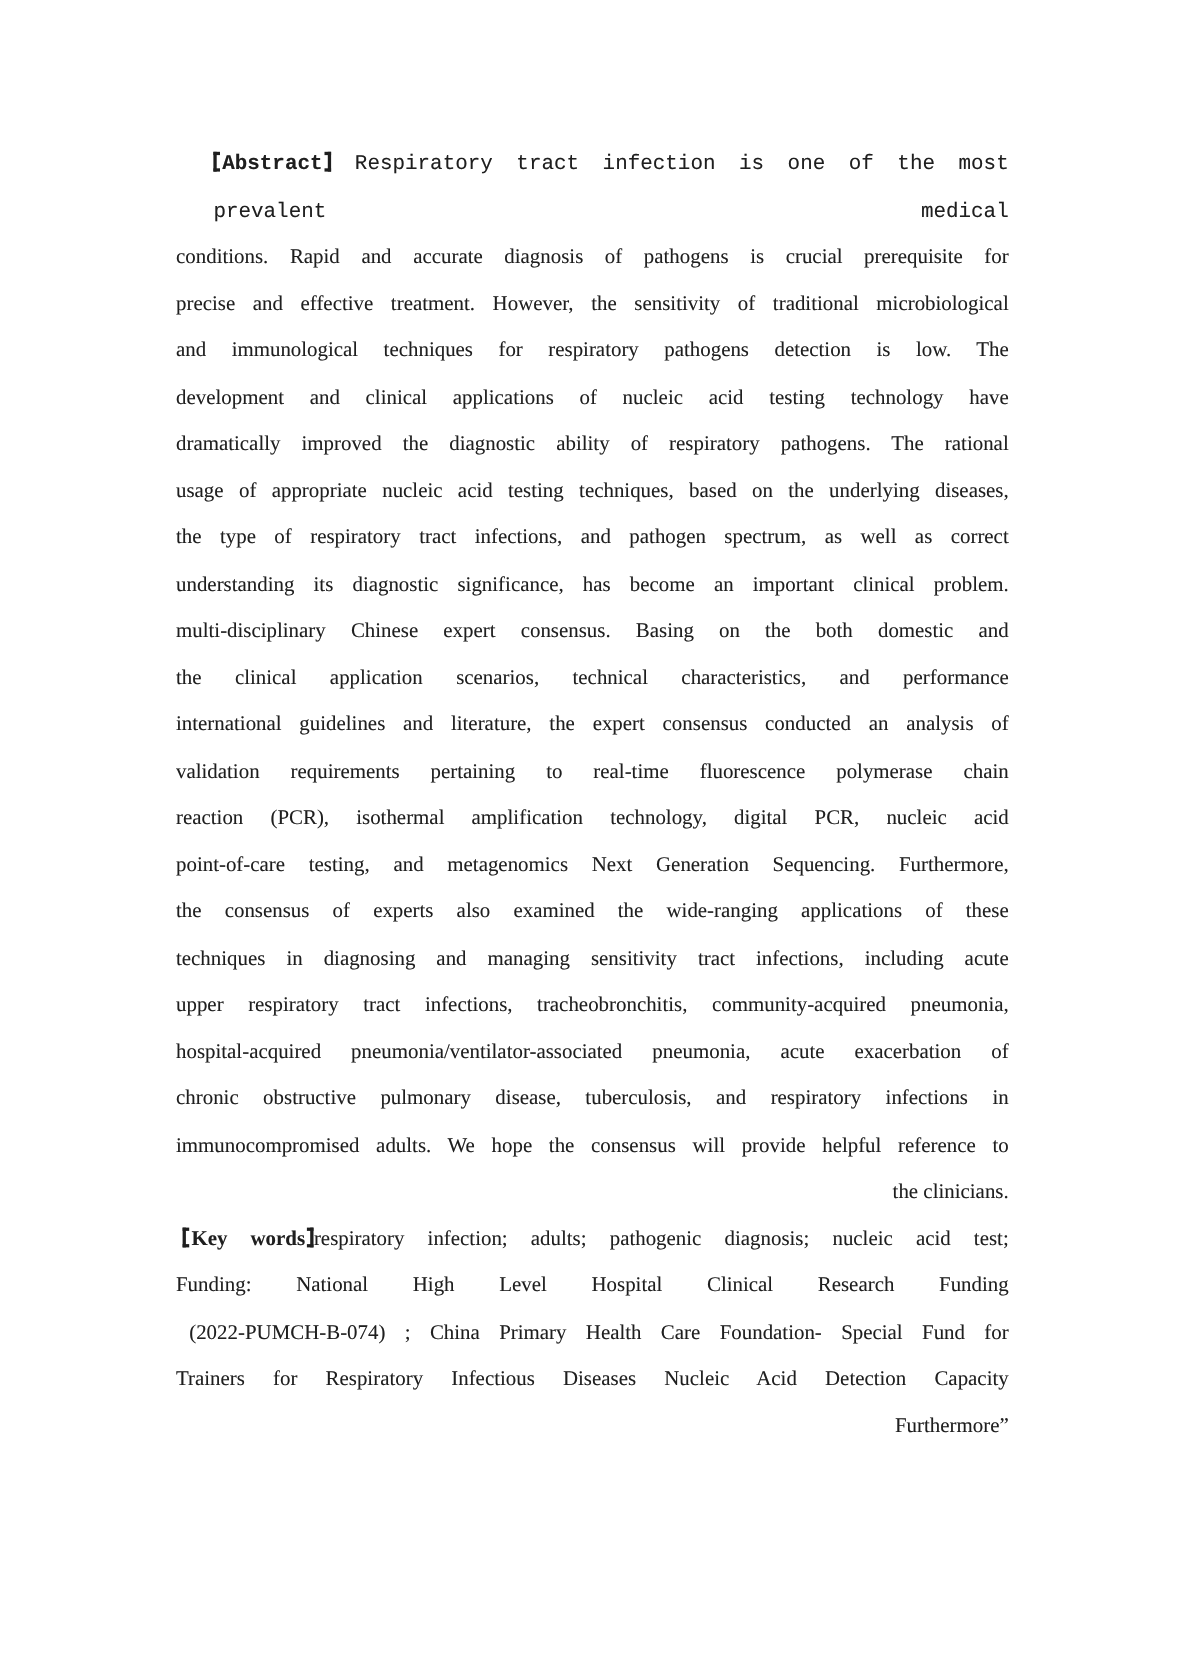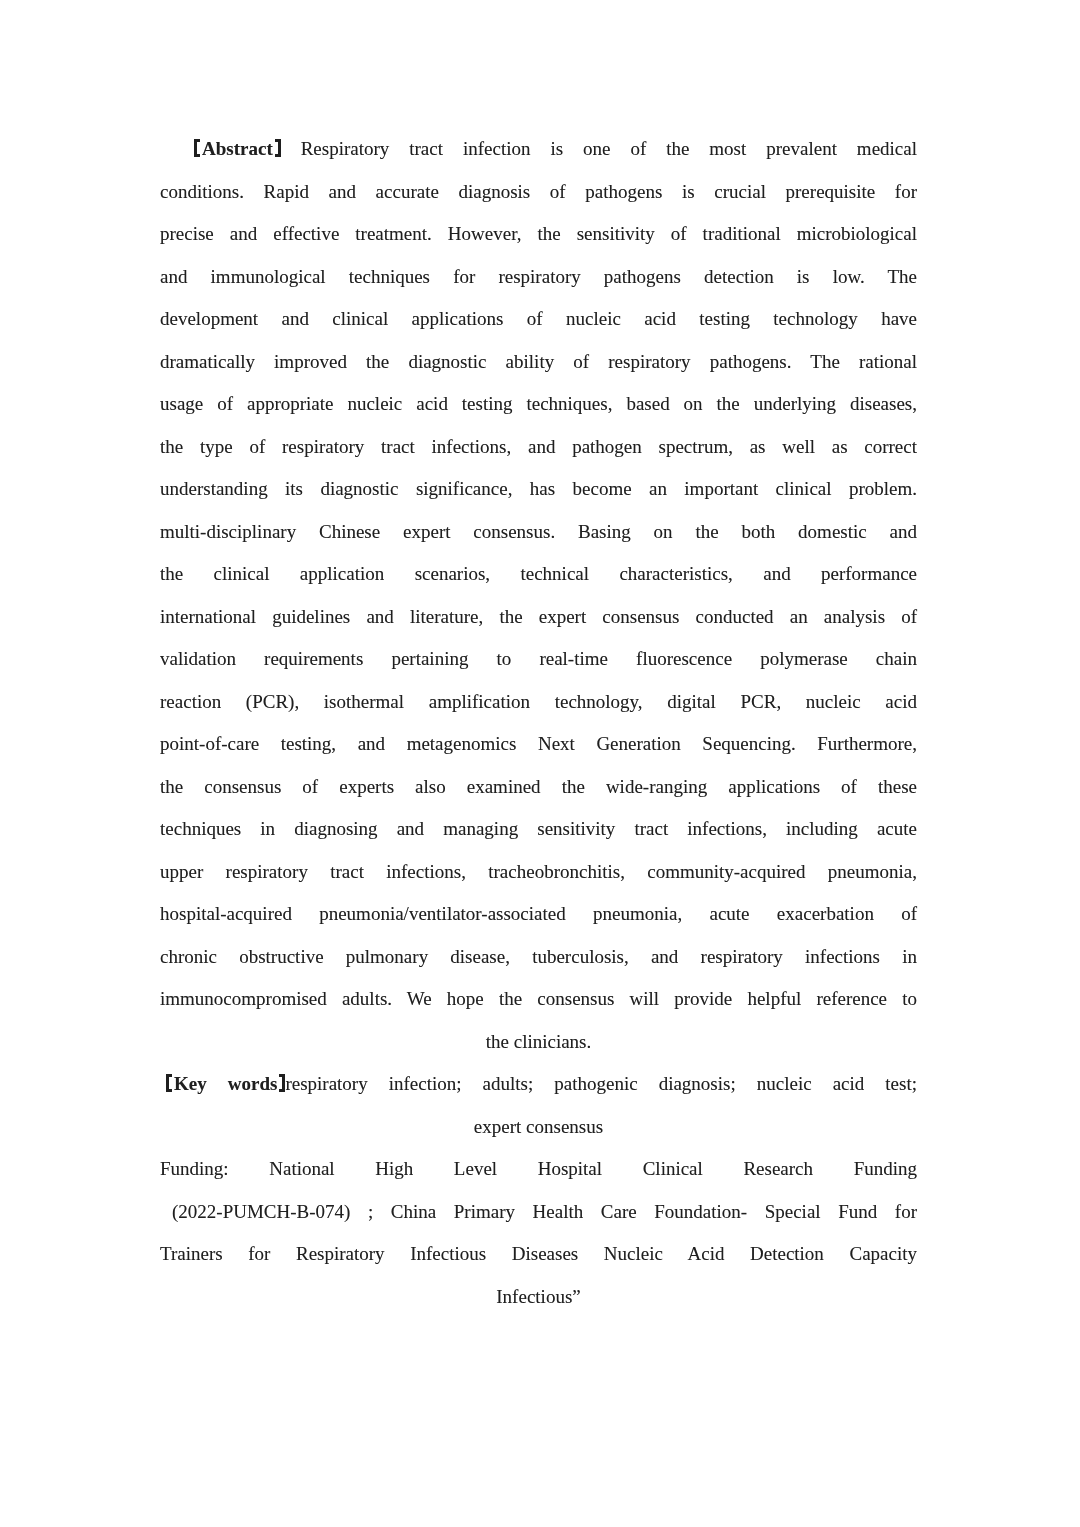--- a/index.html
+++ b/index.html
@@ -16,28 +16,28 @@
     position: absolute;
     left: 160px;
     top: 128px;
     width: 757px;
     font-size: 19px;
     text-shadow: 0 0 0.5px rgba(30,30,30,0.35);
   }
   .line {
     line-height: 42.5px;
     min-height: 42.5px;
-    text-align: center;
+    text-align: right;
   }
   .justify {
     text-align: justify;
     text-align-last: justify;
     text-justify: inter-word;
   }
-  .first-indent { padding-left: 34px; }
+  .first-indent { padding-left: 34px; font-family: Liberation Mono, monospace; }
   .kw-indent    { padding-left: 6px;  }
   .paren-indent { padding-left: 12px; }
   .label { font-weight: bold; white-space: nowrap; }
   
   .lb {
     display: inline-block;
     width: 8px;
     height: 20px;
     position: relative;
     vertical-align: -3px;
@@ -77,24 +77,23 @@
       <div class="line justify">techniques in diagnosing and managing sensitivity tract infections, including acute</div>
       <div class="line justify">upper respiratory tract infections, tracheobronchitis, community-acquired pneumonia,</div>
       <div class="line justify">hospital-acquired pneumonia/ventilator-associated pneumonia, acute exacerbation of</div>
       <div class="line justify">chronic obstructive pulmonary disease, tuberculosis, and respiratory infections in</div>
       <div class="line justify">immunocompromised adults. We hope the consensus will provide helpful reference to</div>
       <div class="line">the clinicians.</div>
     </section>
 
     <section>
       <div class="line justify kw-indent"><span class="label"><span class="lb lb-open"></span><span>Key words</span><span class="lb lb-close"></span></span><span>respiratory infection; adults; pathogenic diagnosis; nucleic acid test;</span></div>
-      <div class="line">expert consensus</div>
     </section>
 
     <section>
       <div class="line justify">Funding: National High Level Hospital Clinical Research Funding</div>
       <div class="line justify paren-indent">(2022-PUMCH-B-074) ; China Primary Health Care Foundation- Special Fund for</div>
       <div class="line justify">Trainers for Respiratory Infectious Diseases Nucleic Acid Detection Capacity</div>
-      <div class="line">Infectious”</div>
+      <div class="line">Furthermore”</div>
     </section>
 
   </div>
 </div>
 
 </body></html>

